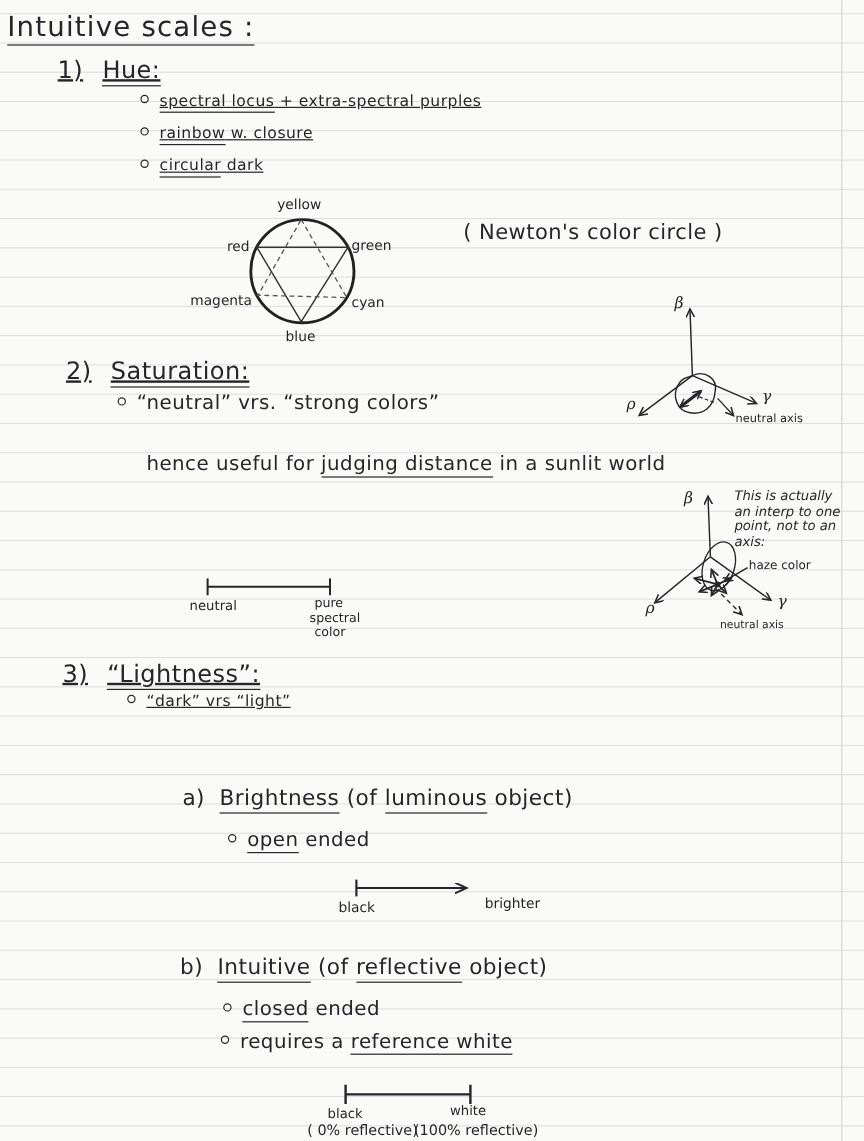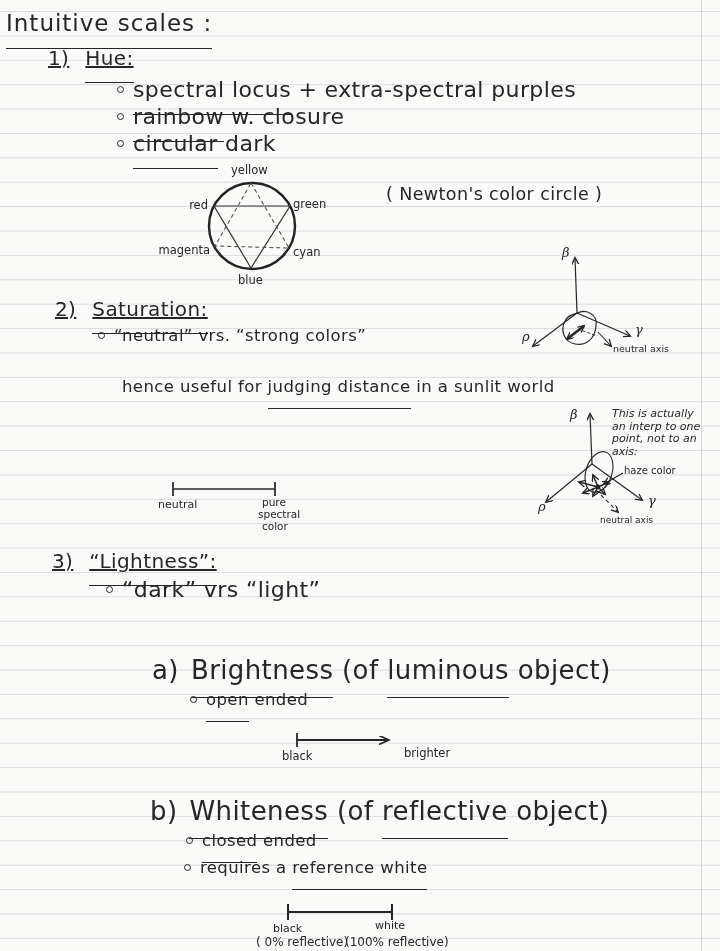--- a/index.html
+++ b/index.html
@@ -6,31 +6,31 @@
   .page {
     position:relative; width:720px; height:951px; overflow:hidden;
     background-color:#fafaf8;
     background-image: linear-gradient(to bottom, #dadcdf 0px, #dadcdf 1px, transparent 1px);
     background-size: 100% 24.4px;
     background-position: 0 11px;
     font-family:"DejaVu Sans", sans-serif;
     color:#26262a;
   }
   .t { position:absolute; white-space:nowrap; letter-spacing:.4px; }
-  .u { border-bottom:1.7px solid #26262a; padding-bottom:12px; }
+  .u { border-bottom:1.7px solid #26262a; padding-bottom:1px; }
   .bullet {
     display:inline-block; width:5px; height:5px;
     border:1.6px solid #26262a; border-radius:50%;
     margin:0 9px 3px 0; vertical-align:middle;
   }
   .num { margin-right:16px; }
   .title   { font-size:23px; letter-spacing:1px; }
   .head    { font-size:20px;text-decoration:underline; }
-  .subhead { font-size:26px; }
-  .body17  { font-size:22px; }
+  .subhead { font-size:18px; }
+  .body17  { font-size:13px;text-decoration:underline; }
   .body16  { font-size:16.5px; }
   .note    { font-size:11px; line-height:12.5px; letter-spacing:0; }
   .marginline { position:absolute; top:0; left:701px; width:1px; height:951px; background:#d3d5d8; }
   svg { position:absolute; overflow:visible; }
   svg text { font-family:"DejaVu Sans", sans-serif; fill:#26262a; letter-spacing:0; }
   svg .greek { font-family:"DejaVu Serif", serif; font-style:italic; font-size:13px; }
 </style>
 </head>
 <body>
 
@@ -156,21 +156,21 @@
     <span class="bullet"></span><span class="u">open</span><span> ended</span>
   </div>
   <svg style="left:278px; top:729px;" width="190" height="36" viewBox="0 0 190 36">
     <line x1="19" y1="4" x2="19" y2="18" stroke="#26262a" stroke-width="1.8"></line>
     <line x1="19" y1="11" x2="110" y2="11" stroke="#26262a" stroke-width="1.8" marker-end="url(#ahb)"></line>
     <text x="4" y="31" font-size="11.5">black</text>
     <text x="126" y="28" font-size="11.5">brighter</text>
   </svg>
 
   <div class="t subhead" style="left:150px; top:796px;">
-    <span style="margin-right:12px;">b)</span><span class="u">Whiteness</span><span> (of </span><span class="u">reflective</span><span> object)</span>
+    <span style="margin-right:12px;">b)</span><span class="u">Intuitive</span><span> (of </span><span class="u">reflective</span><span> object)</span>
   </div>
   <div class="t body16" style="left:186px; top:831px;">
     <span class="bullet"></span><span class="u">closed</span><span> ended</span>
   </div>
   <div class="t body16" style="left:184px; top:858px;">
     <span class="bullet"></span><span>requires a </span><span class="u">reference white</span>
   </div>
   <svg style="left:253px; top:896px;" width="220" height="54" viewBox="0 0 220 54">
     <line x1="35" y1="16" x2="139" y2="16" stroke="#26262a" stroke-width="2"></line>
     <line x1="35" y1="8" x2="35" y2="24" stroke="#26262a" stroke-width="2"></line>

